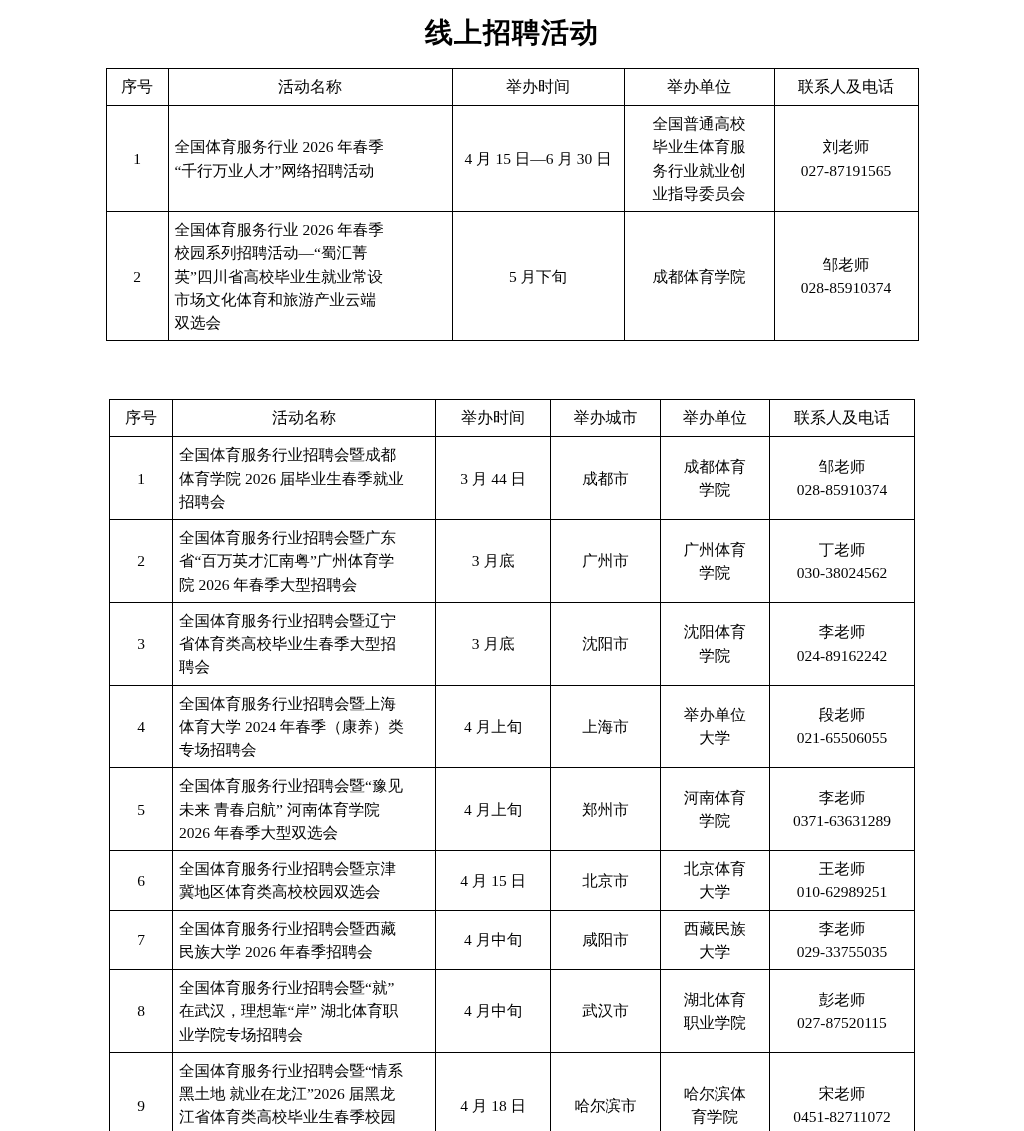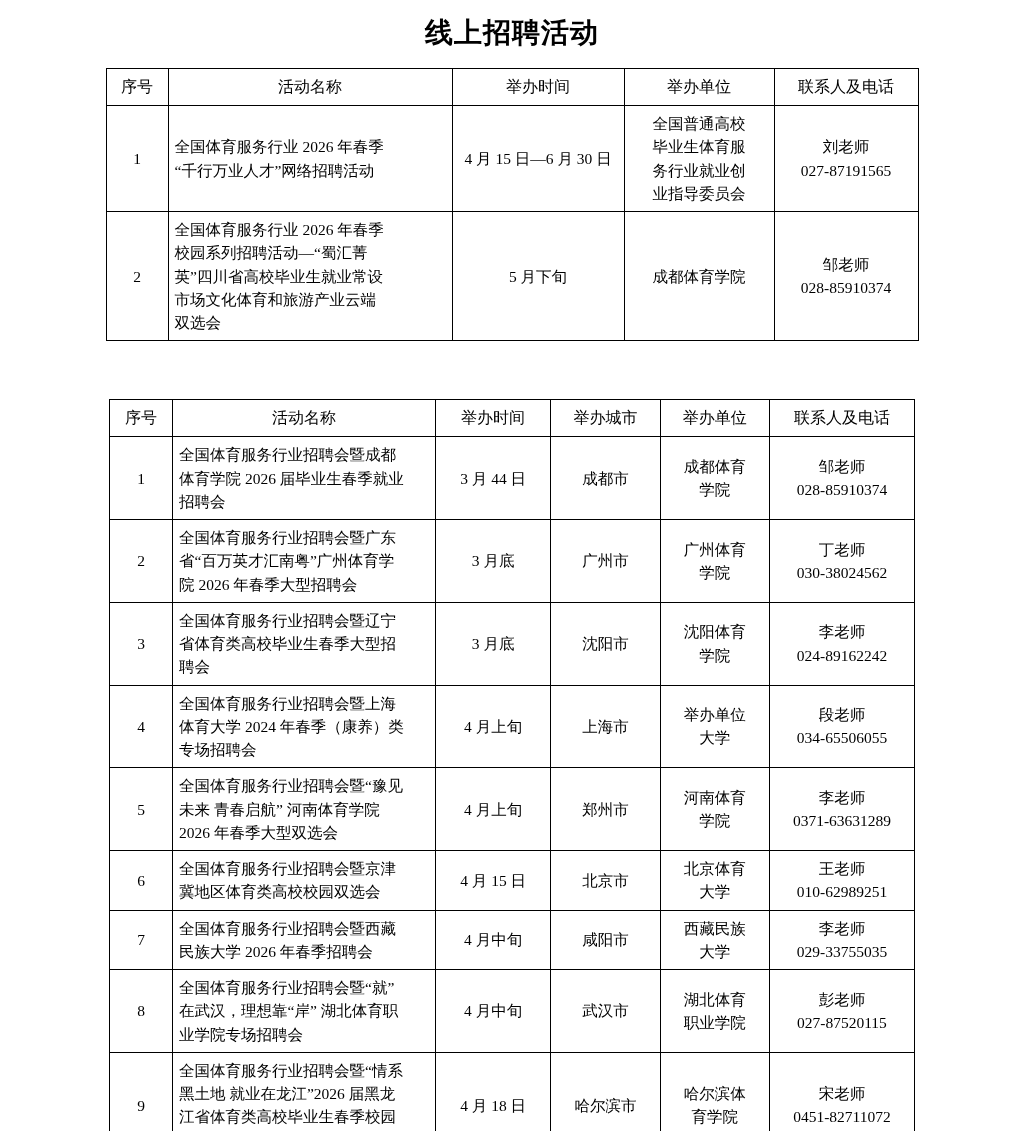--- a/index.html
+++ b/index.html
@@ -179,21 +179,21 @@
       <tr>
         <td>4</td>
         <td class="cell-name nowrap-break">全国体育服务行业招聘会暨上海
 体育大学 2024 年春季（康养）类
 专场招聘会</td>
         <td class="nowrap-break">4 月上旬</td>
         <td class="nowrap-break">上海市</td>
         <td class="nowrap-break">举办单位
 大学</td>
         <td class="nowrap-break">段老师
-034-65506055</td>
+021-65506055</td>
       </tr>
       <tr>
         <td>5</td>
         <td class="cell-name nowrap-break">全国体育服务行业招聘会暨“豫见
 未来 青春启航” 河南体育学院
 2026 年春季大型双选会</td>
         <td class="nowrap-break">4 月上旬</td>
         <td class="nowrap-break">郑州市</td>
         <td class="nowrap-break">河南体育
 学院</td>

